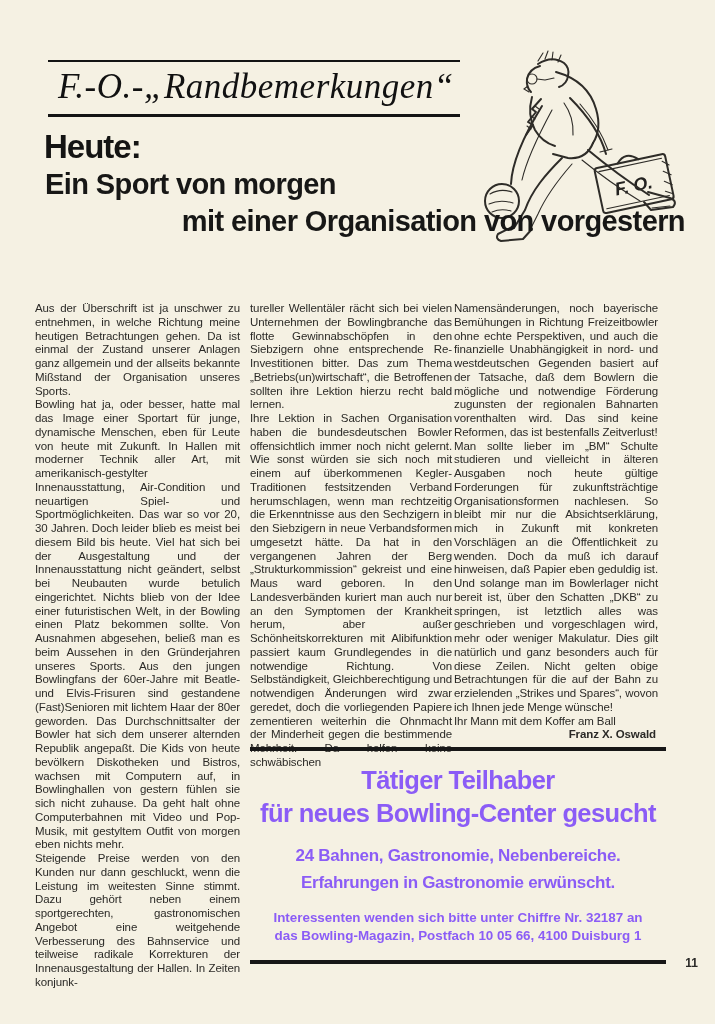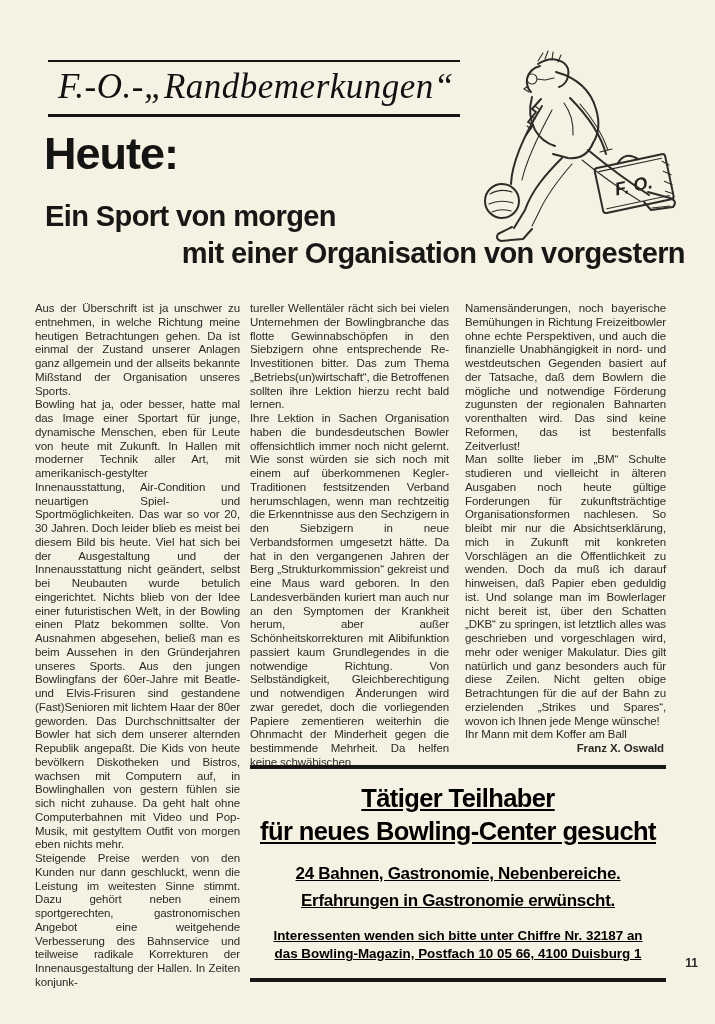--- a/index.html
+++ b/index.html
@@ -35,52 +35,52 @@
   .sketch { stroke:#2e2c28; stroke-width:2; fill:none; stroke-linecap:round; stroke-linejoin:round; }
   .sketch-thin { stroke:#2e2c28; stroke-width:1.1; fill:none; stroke-linecap:round; }
   .case-label {
     font-family:"Liberation Sans", sans-serif;
     font-weight:bold; font-style:italic; font-size:18px; fill:#232220;
   }
 
   
   .kicker {
     position:absolute; left:44px; top:128px;
-    font-size:45px; font-weight:bold; letter-spacing:-1px; color:#141413;
+    font-size:33px; font-weight:bold; letter-spacing:-1px; color:#141413;
   }
   .headline {
-    position:absolute; left:45px; top:198px; width:640px;
+    position:absolute; left:45px; top:166px; width:640px;
     font-size:29px; font-weight:bold; letter-spacing:-0.6px; color:#171716;
     line-height:37px;
   }
   .headline .l2 { padding-left:52px; }
   .headline .l3 { padding-left:90px;text-align:right; }
 
   
   .content {
     position:absolute; left:35px; top:302px; width:631px;
     display:flex; gap:10px;
   }
   .col { font-size:11.5px; line-height:13.75px; text-align:justify; color:#2b2a27; letter-spacing:-0.1px; }
   .col p { margin:0; }
   .col-1 { width:205px; }
   .right-wrap { width:416px; display:flex; flex-direction:column; }
-  .cols-23 { display:flex; gap:16px; height:445px; }
+  .cols-23 { display:flex; gap:2px; height:445px; }
   .col-2 { width:202px; }
   .col-3 { width:204px; }
   .closing-line { text-align:left; }
   .signature { font-weight:bold; text-align:right; padding-right:2px; }
 
   
   .ad-box {
     border-top:4px solid #171717;
     border-bottom:4px solid #171717;
-    margin-top:18px;
+    margin-top:0;
     padding:13px 4px 15px 4px;
-    text-align:center; color:#000000;text-decoration:underline;
+    text-align:center; color:#8b5cf6;
   }
   .ad-title { font-size:25.5px; font-weight:bold; letter-spacing:-0.6px; line-height:33px; }
   .ad-sub { font-size:17px; font-weight:bold; letter-spacing:-0.3px; line-height:27px; margin-top:12px; }
   .ad-contact { font-size:13.4px; font-weight:bold; line-height:18px; margin-top:13px; }
 
   .page-number {
     position:absolute; right:17px; top:956px;
     font-size:12px; font-weight:bold; color:#2a2927;
   }
 </style>

